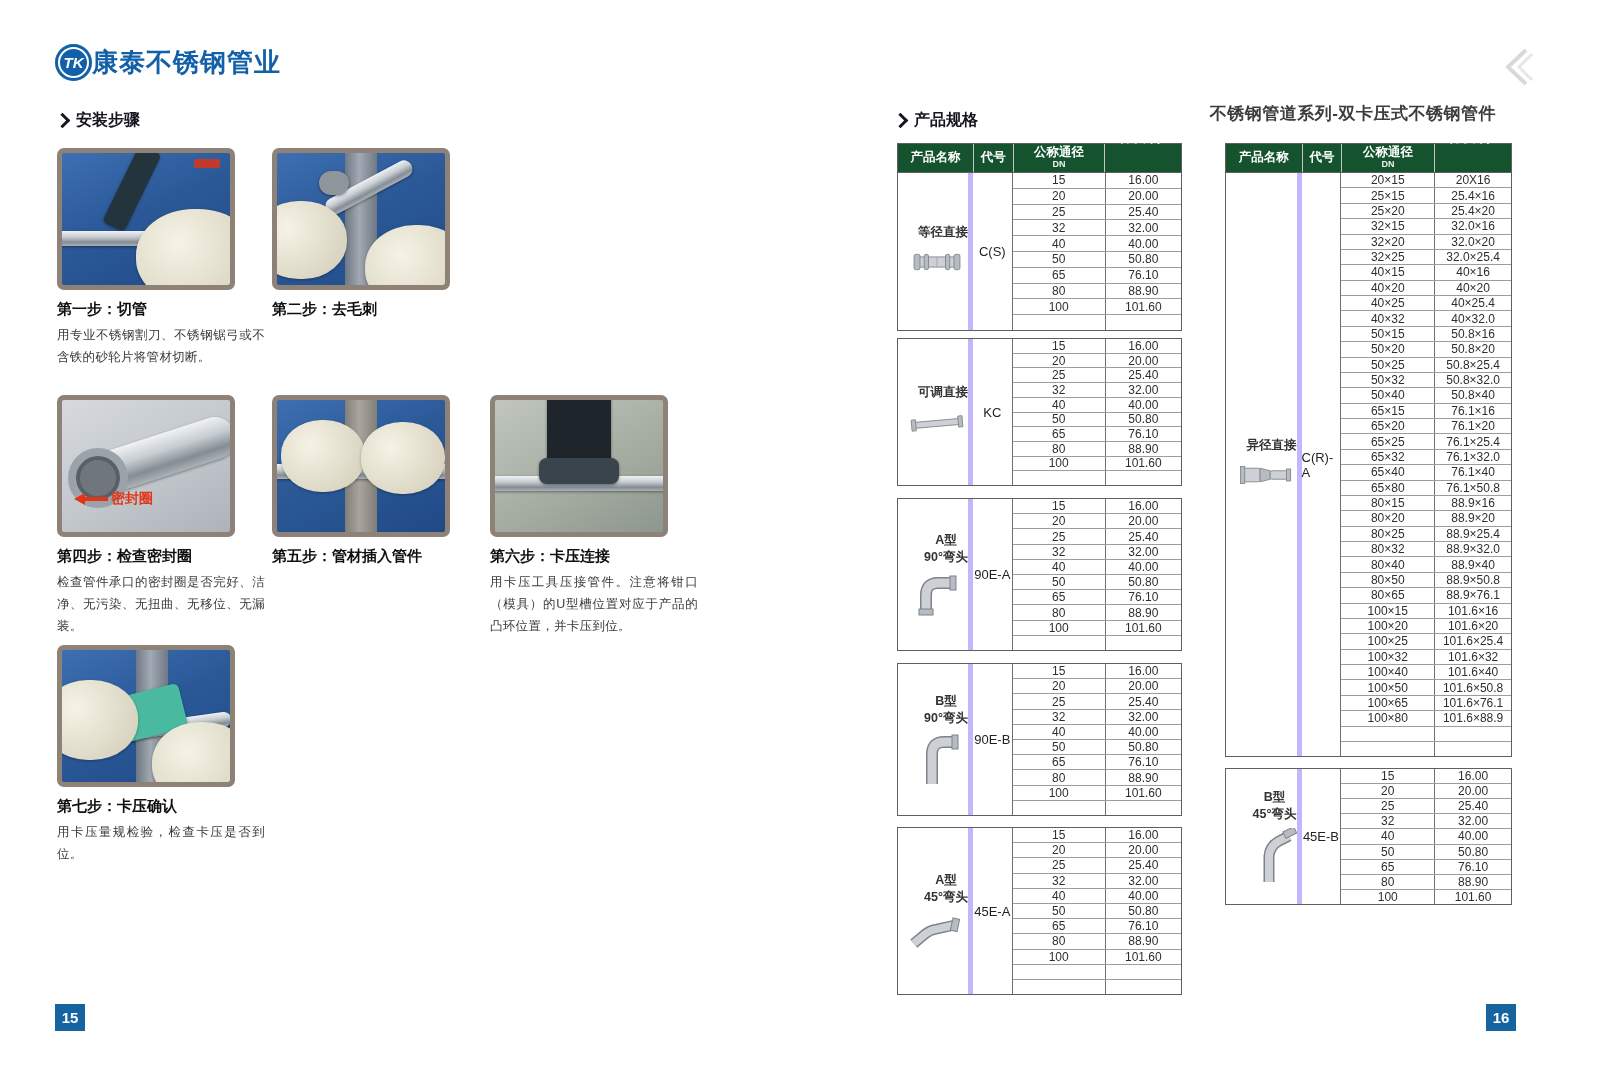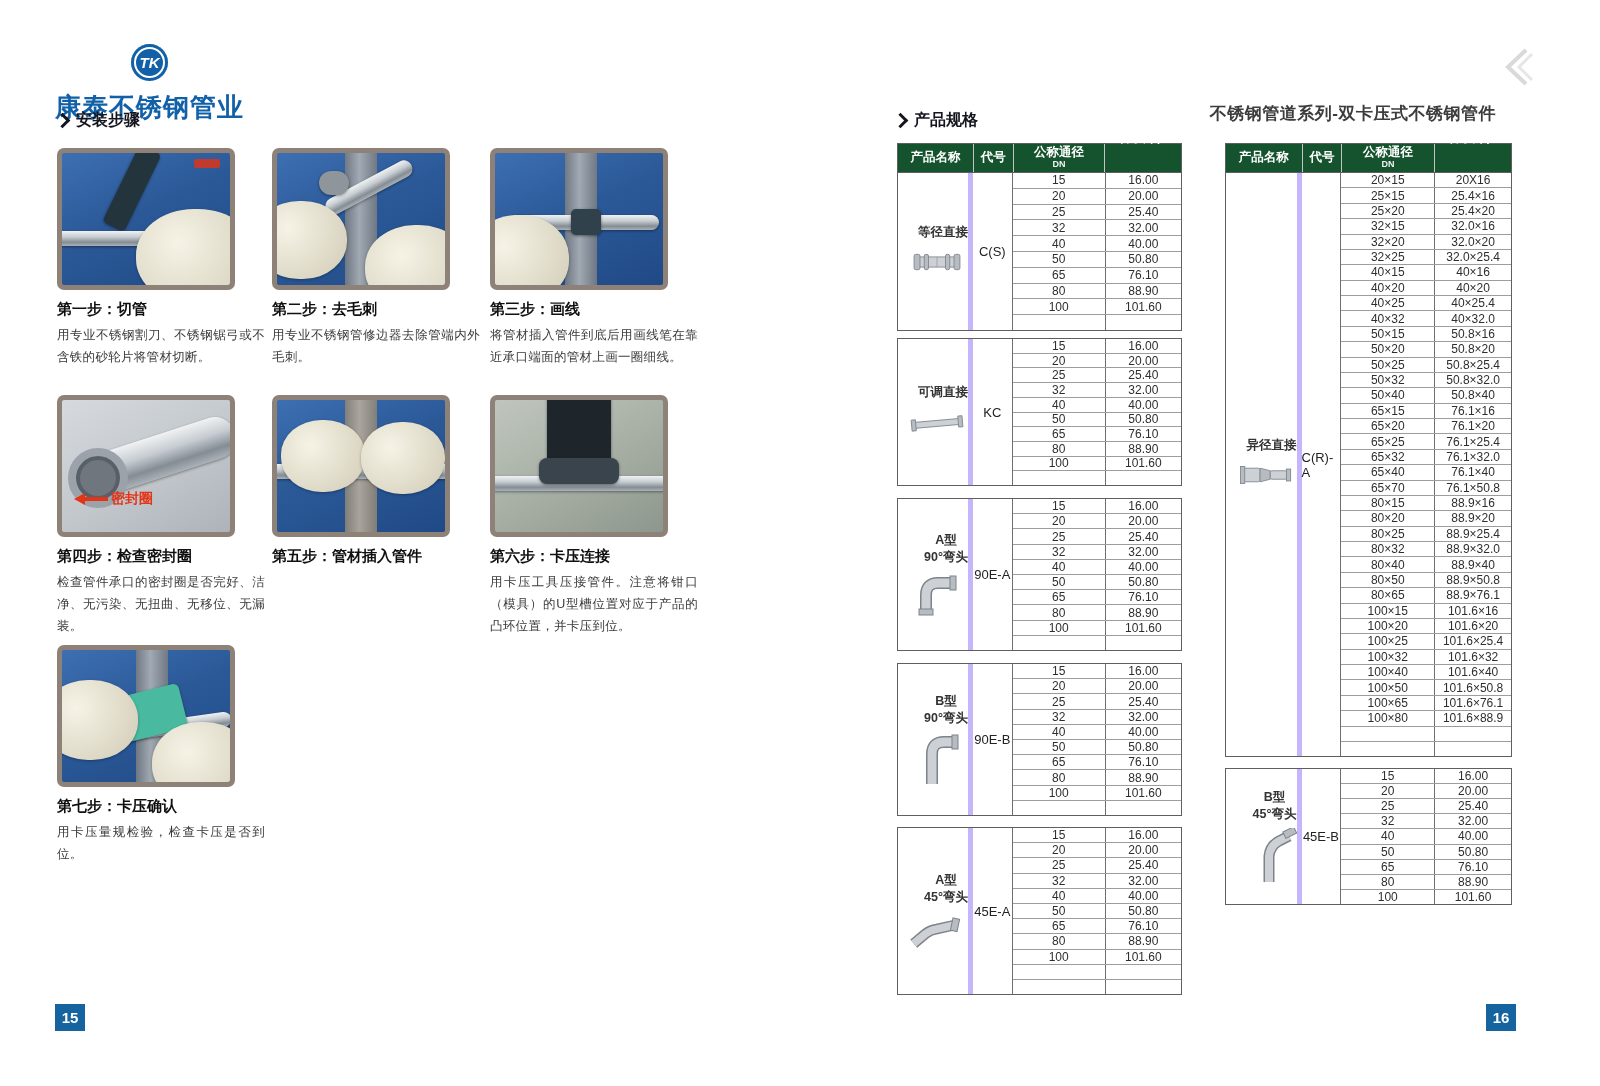--- a/index.html
+++ b/index.html
@@ -1,20 +1,20 @@
 <!DOCTYPE html>
 <html><head>
 <meta charset="utf-8">
 <style>
   html,body{margin:0;padding:0;background:#fff;}
   .sheet{position:relative;width:1600px;height:1086px;background:#ffffff;overflow:hidden;
          font-family:"Liberation Sans","DejaVu Sans",sans-serif;}
 
   
-  .brand{position:absolute;left:55px;top:44px;display:flex;align-items:center;gap:9px;flex-direction:column;}
+  .brand{position:absolute;left:55px;top:44px;display:flex;align-items:center;}
   .logo-circle{width:37px;height:37px;border-radius:50%;background:#1160a8;color:#fff;
     display:flex;align-items:center;justify-content:center;font-style:italic;font-weight:bold;font-size:15px;
     box-shadow:inset 0 0 0 3px #1160a8, inset 0 0 0 5px #ffffff;}
   .brand-name{font-size:26px;font-weight:bold;color:#1160a8;letter-spacing:1px;}
   .hdr-right{position:absolute;top:58px;right:104px;font-size:17px;font-weight:bold;color:#3c3c3c;letter-spacing:.5px;margin-top:44px;}
   .hdr-chevron{position:absolute;top:46px;right:66px;}
 
   
   .sec-head{position:absolute;display:flex;align-items:center;gap:8px;font-size:16px;font-weight:bold;color:#15151f;}
   .sec-arrow{width:8px;height:8px;border-top:3px solid #15151f;border-right:3px solid #15151f;
@@ -108,33 +108,22 @@
 
   <div class="step" style="left:272px;top:148px;">
     <div class="photo ph-blue">
       <div class="strap" style="left:68px;"></div>
       <div class="pipe" style="left:44px;top:26px;width:96px;transform:rotate(-28deg);height:17px;"></div>
       <div class="tool" style="left:42px;top:18px;width:30px;height:24px;border-radius:12px;background:#8e959b;"></div>
       <div class="glove" style="left:-22px;top:48px;width:92px;height:78px;"></div>
       <div class="glove" style="right:-24px;bottom:-26px;width:104px;height:86px;"></div>
     </div>
     <div class="step-title">第二步：去毛刺</div>
-    <div class="step-desc">用专业不锈钢管修边器去除管端内外毛刺。</div>
-  </div>
-
-  <div class="step" style="left:490px;top:148px;">
-    <div class="photo ph-blue">
-      <div class="strap" style="left:70px;"></div>
-      <div class="pipe" style="left:14px;top:62px;width:150px;"></div>
-      <div class="tool" style="left:76px;top:56px;width:30px;height:26px;background:#30414b;"></div>
-      <div class="glove" style="left:-26px;bottom:-18px;width:100px;height:88px;"></div>
-    </div>
-    <div class="step-title">第三步：画线</div>
-    <div class="step-desc">将管材插入管件到底后用画线笔在靠近承口端面的管材上画一圈细线。</div>
-  </div>
+  </div>
+
 
   <div class="step" style="left:57px;top:395px;">
     <div class="photo ph-gray">
       <div class="pipe" style="left:26px;top:34px;width:150px;height:42px;transform:rotate(-18deg);border-radius:20px;"></div>
       <div class="ringcap" style="left:6px;top:48px;width:44px;height:44px;"></div>
       <div class="seal-label">
         <span style="line-height:0;">
           <svg width="34" height="12" viewBox="0 0 34 12">
               <polygon points="0,6 11,0 11,4 34,4 34,8 11,8 11,12" fill="#e43417"></polygon>
             </svg>
@@ -595,21 +584,21 @@
         </div>
         <div class="sp-row">
           <div class="sp-td dn">65×32</div>
           <div class="sp-td od">76.1×32.0</div>
         </div>
         <div class="sp-row">
           <div class="sp-td dn">65×40</div>
           <div class="sp-td od">76.1×40</div>
         </div>
         <div class="sp-row">
-          <div class="sp-td dn">65×70</div>
+          <div class="sp-td dn">65×80</div>
           <div class="sp-td od">76.1×50.8</div>
         </div>
         <div class="sp-row">
           <div class="sp-td dn">80×15</div>
           <div class="sp-td od">88.9×16</div>
         </div>
         <div class="sp-row">
           <div class="sp-td dn">80×20</div>
           <div class="sp-td od">88.9×20</div>
         </div>

